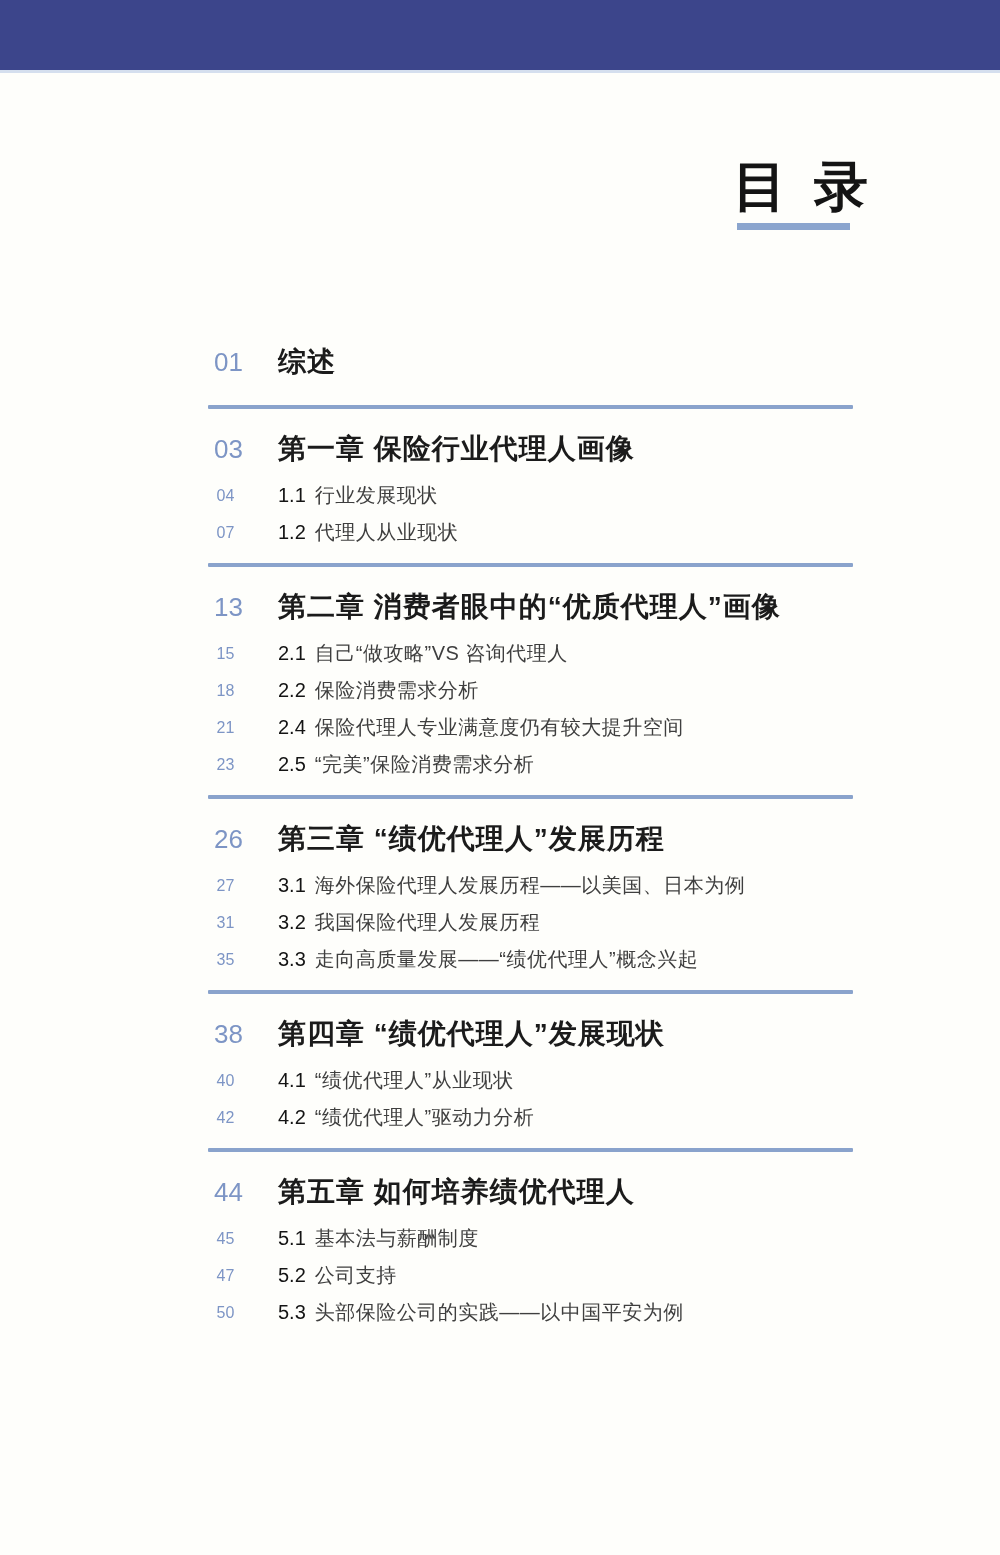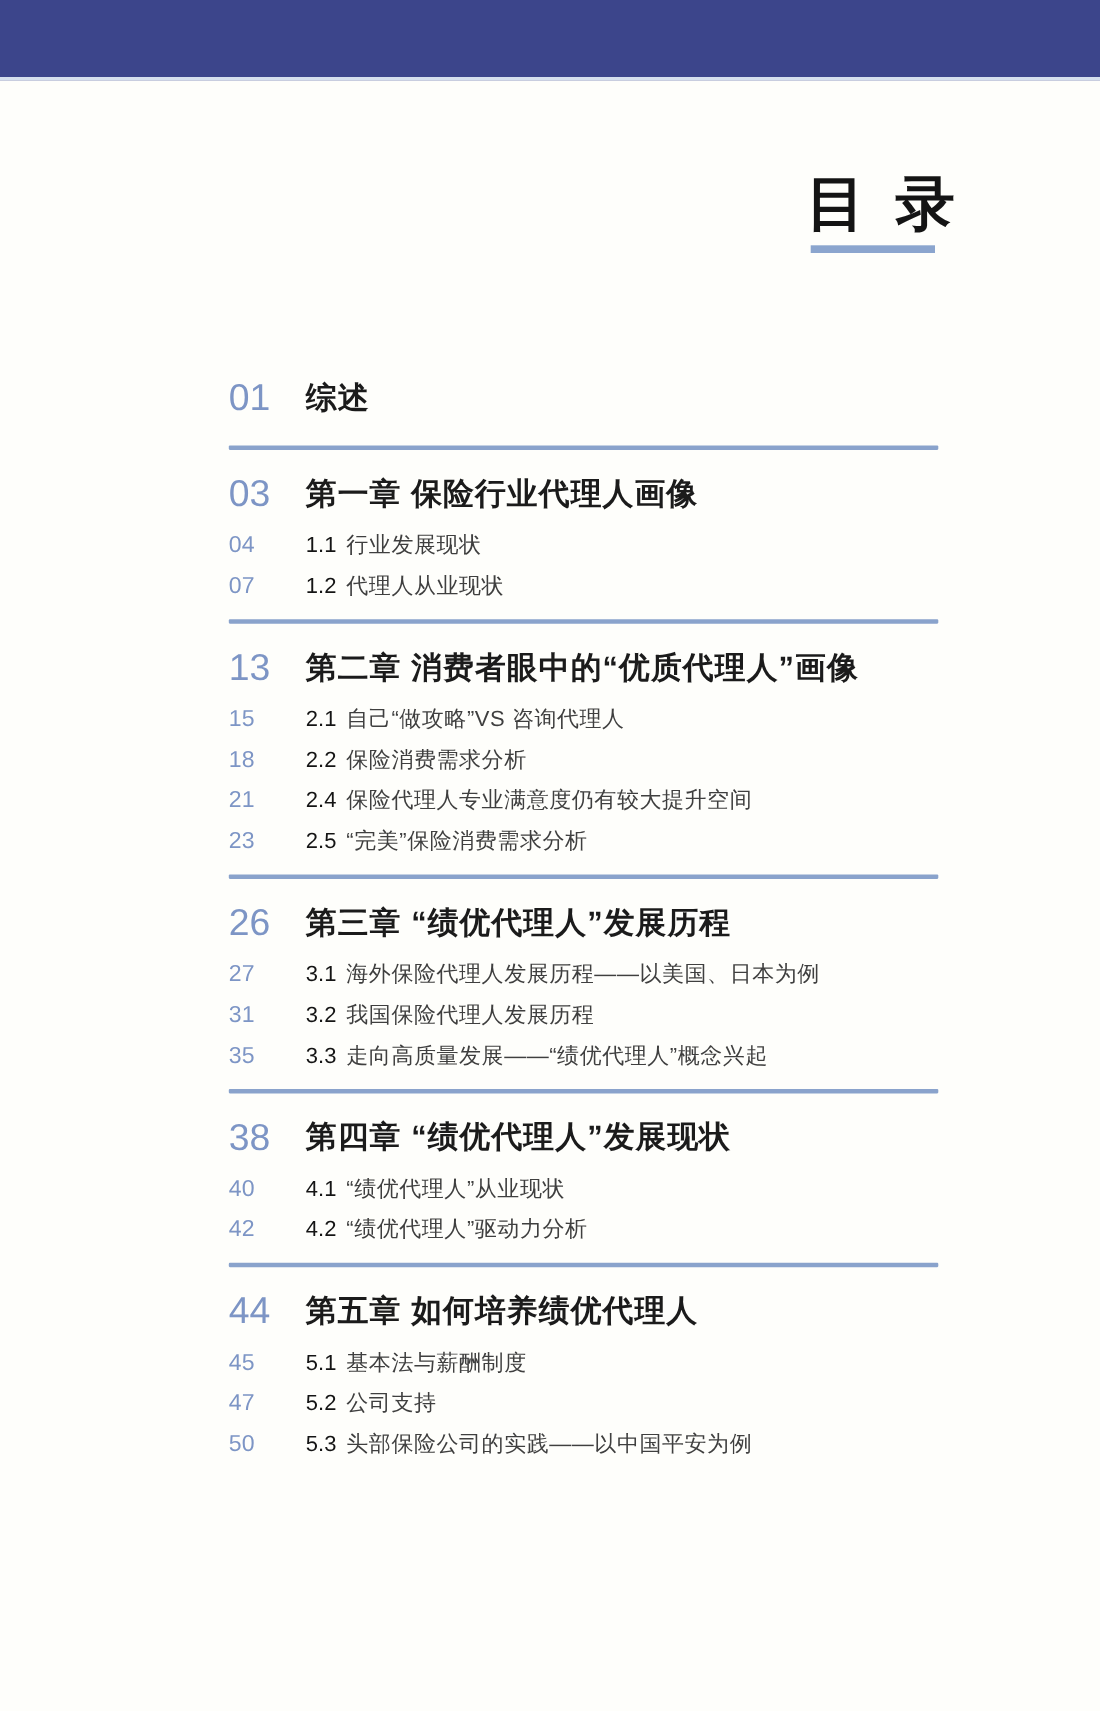--- a/index.html
+++ b/index.html
@@ -40,33 +40,33 @@
   }
   .toc{
     position:absolute;left:208px;top:330px;width:645px;
   }
   .chapter-row{
     display:flex;align-items:center;height:36px;margin-top:22px;
   }
   .chapter-row.first{margin-top:14px;}
   .ch-num{
     flex:0 0 35px;width:35px;text-align:right;
-    font-size:34px;color:var(--num);font-weight:400;
+    font-size:26px;color:var(--num);font-weight:400;
   }
   .ch-title{
     margin-left:35px;font-size:28px;font-weight:700;
     color:var(--ink);letter-spacing:1px;white-space:nowrap;
   }
   .items{margin-top:10px;}
   .item-row{
     display:flex;align-items:center;height:37px;
   }
   .it-page{
-    flex:0 0 35px;width:35px;text-align:left;
-    font-size:21px;color:var(--num);
+    flex:0 0 35px;width:35px;text-align:center;
+    font-size:16px;color:var(--num);
   }
   .it-body{
     margin-left:35px;font-size:20px;color:var(--sub-ink);
     letter-spacing:0.5px;white-space:nowrap;
   }
   .it-num{
     font-weight:400;color:#141414;margin-right:9px;
     letter-spacing:0;
   }
   .divider{

